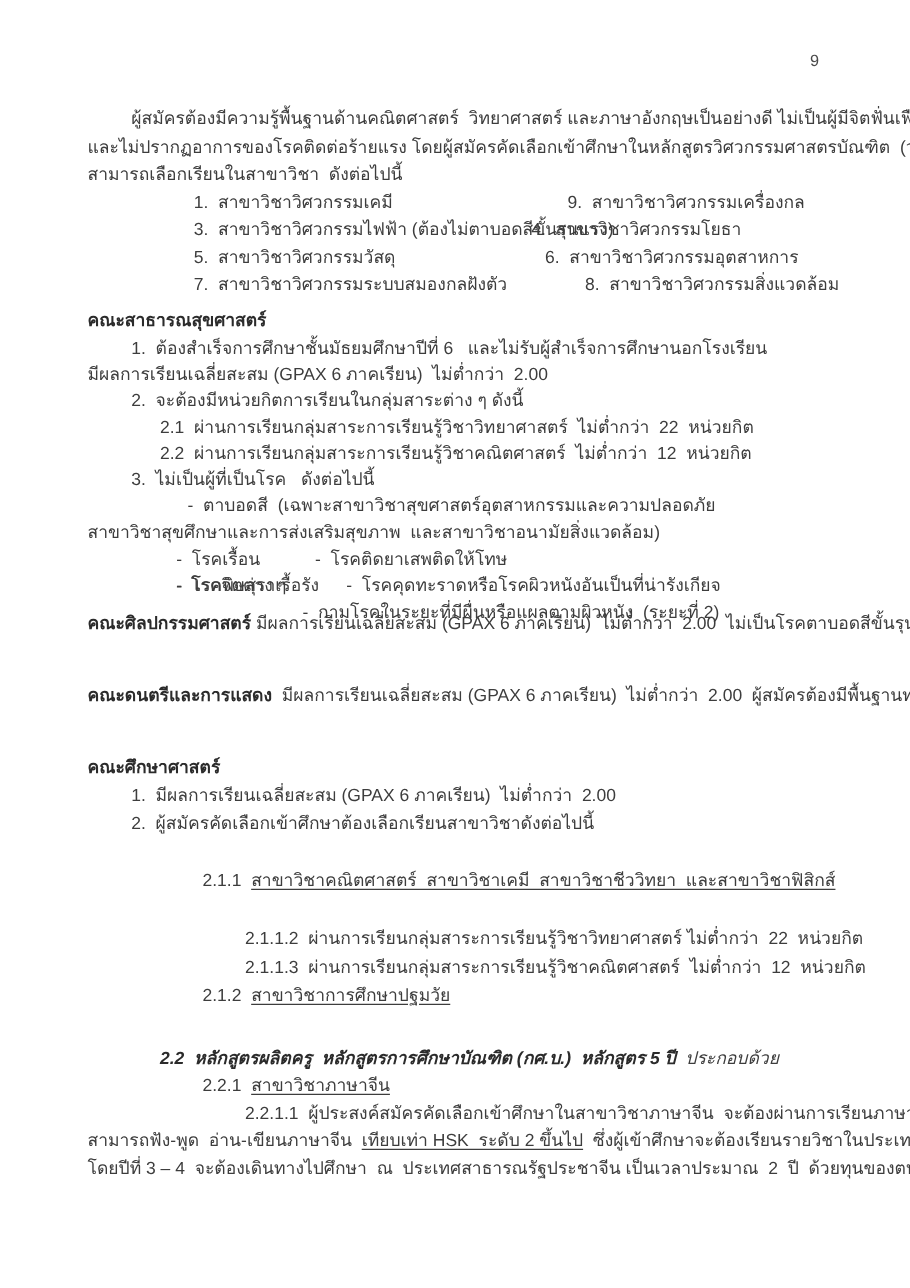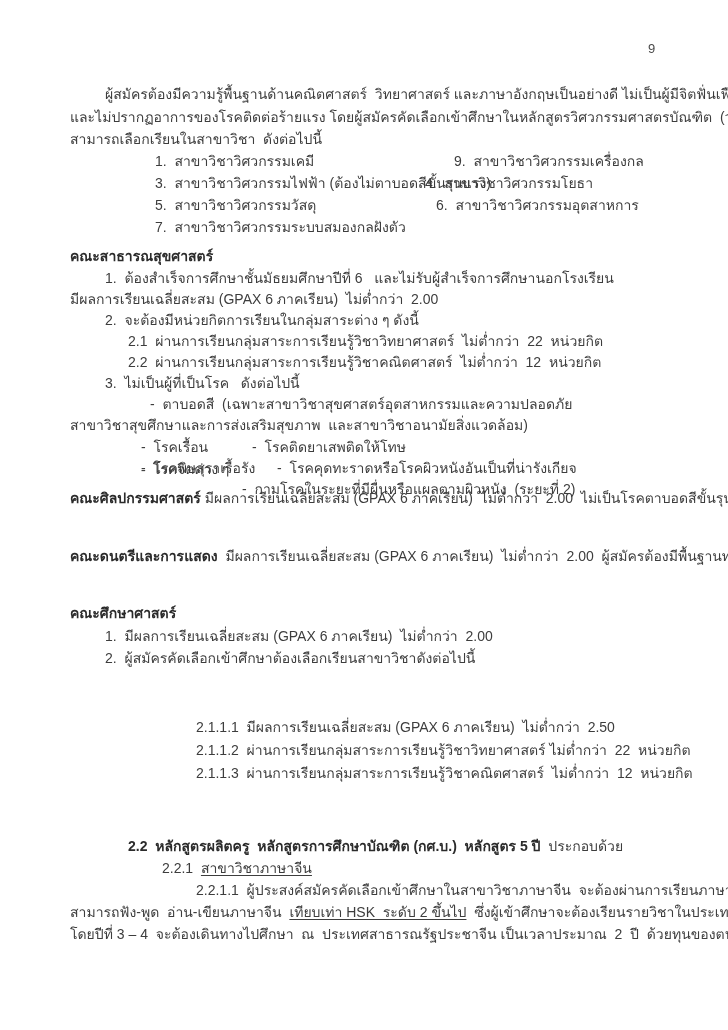--- a/index.html
+++ b/index.html
@@ -33,20 +33,21 @@
   <div class="ln" style="top:108px;left:70px;">และไม่ปรากฏอาการของโรคติดต่อร้ายแรง โดยผู้สมัครคัดเลือกเข้าศึกษาในหลักสูตรวิศวกรรมศาสตรบัณฑิต  (วศ.บ.)</div>
   <div class="ln" style="top:130px;left:70px;">สามารถเลือกเรียนในสาขาวิชา  ดังต่อไปนี้</div>
 
   <div class="ln" style="top:152px;left:155px;">1.  สาขาวิชาวิศวกรรมเคมี</div>
   <div class="ln" style="top:152px;left:454px;">9.  สาขาวิชาวิศวกรรมเครื่องกล</div>
   <div class="ln" style="top:174px;left:155px;">3.  สาขาวิชาวิศวกรรมไฟฟ้า (ต้องไม่ตาบอดสีขั้นรุนแรง)</div>
   <div class="ln" style="top:174px;left:425px;">4.  สาขาวิชาวิศวกรรมโยธา</div>
   <div class="ln" style="top:196px;left:155px;">5.  สาขาวิชาวิศวกรรมวัสดุ</div>
   <div class="ln" style="top:196px;left:436px;">6.  สาขาวิชาวิศวกรรมอุตสาหการ</div>
   <div class="ln" style="top:218px;left:155px;">7.  สาขาวิชาวิศวกรรมระบบสมองกลฝังตัว</div>
+  <div class="ln" style="top:218px;left:468px;">8.  สาขาวิชาวิศวกรรมสิ่งแวดล้อม</div>
 
   <div class="ln b" style="top:247px;left:70px;">คณะสาธารณสุขศาสตร์</div>
   <div class="ln" style="top:269px;left:105px;">1.  ต้องสำเร็จการศึกษาชั้นมัธยมศึกษาปีที่ 6   และไม่รับผู้สำเร็จการศึกษานอกโรงเรียน</div>
   <div class="ln" style="top:290px;left:70px;">มีผลการเรียนเฉลี่ยสะสม (GPAX 6 ภาคเรียน)  ไม่ต่ำกว่า  2.00</div>
   <div class="ln" style="top:311px;left:105px;">2.  จะต้องมีหน่วยกิตการเรียนในกลุ่มสาระต่าง ๆ ดังนี้</div>
   <div class="ln" style="top:332px;left:128px;">2.1  ผ่านการเรียนกลุ่มสาระการเรียนรู้วิชาวิทยาศาสตร์  ไม่ต่ำกว่า  22  หน่วยกิต</div>
   <div class="ln" style="top:353px;left:128px;">2.2  ผ่านการเรียนกลุ่มสาระการเรียนรู้วิชาคณิตศาสตร์  ไม่ต่ำกว่า  12  หน่วยกิต</div>
   <div class="ln" style="top:374px;left:105px;">3.  ไม่เป็นผู้ที่เป็นโรค   ดังต่อไปนี้</div>
   <div class="ln" style="top:416px;left:70px;">สาขาวิชาสุขศึกษาและการส่งเสริมสุขภาพ  และสาขาวิชาอนามัยสิ่งแวดล้อม)</div>
   <div class="ln" style="top:395px;left:150px;">-  ตาบอดสี  (เฉพาะสาขาวิชาสุขศาสตร์อุตสาหกรรมและความปลอดภัย</div>
@@ -57,23 +58,24 @@
   <div class="ln" style="top:460px;left:141px;font-family:Liberation Serif, serif;">-  โรคจิตต่าง ๆ</div>
   <div class="ln" style="top:480px;left:242px;">-  กามโรคในระยะที่มีผื่นหรือแผลตามผิวหนัง  (ระยะที่ 2)</div>
 
   <div class="ln" style="top:489px;left:70px;top:489px;"><span class="b">คณะศิลปกรรมศาสตร์</span><span> มีผลการเรียนเฉลี่ยสะสม (GPAX 6 ภาคเรียน)  ไม่ต่ำกว่า  2.00  ไม่เป็นโรคตาบอดสีขั้นรุนแรง</span></div>
 
   <div class="ln" style="top:547px;left:70px;"><span class="b">คณะดนตรีและการแสดง</span><span>  มีผลการเรียนเฉลี่ยสะสม (GPAX 6 ภาคเรียน)  ไม่ต่ำกว่า  2.00  ผู้สมัครต้องมีพื้นฐานทางด้านดนตรี</span></div>
 
   <div class="ln b" style="top:604px;left:70px;">คณะศึกษาศาสตร์</div>
   <div class="ln" style="top:627px;left:105px;">1.  มีผลการเรียนเฉลี่ยสะสม (GPAX 6 ภาคเรียน)  ไม่ต่ำกว่า  2.00</div>
   <div class="ln" style="top:649px;left:105px;">2.  ผู้สมัครคัดเลือกเข้าศึกษาต้องเลือกเรียนสาขาวิชาดังต่อไปนี้</div>
-  <div class="ln" style="top:718px;left:196px;">2.1.1.1  มีผลการเรียนเฉลี่ยสะสม (GPAX 6 ภาคเรียน)  ไม่ต่ำกว่า  2.50</div>
+  <div class="ln" style="top:695px;left:162px;"><span>2.1.1  </span><span class="u">สาขาวิชาคณิตศาสตร์  สาขาวิชาเคมี  สาขาวิชาชีววิทยา  และสาขาวิชาฟิสิกส์</span></div>
   <div class="ln" style="top:741px;left:196px;">2.1.1.2  ผ่านการเรียนกลุ่มสาระการเรียนรู้วิชาวิทยาศาสตร์ ไม่ต่ำกว่า  22  หน่วยกิต</div>
   <div class="ln" style="top:764px;left:196px;">2.1.1.3  ผ่านการเรียนกลุ่มสาระการเรียนรู้วิชาคณิตศาสตร์  ไม่ต่ำกว่า  12  หน่วยกิต</div>
+  <div class="ln" style="top:787px;left:162px;"><span>2.1.2  </span><span class="u">สาขาวิชาการศึกษาปฐมวัย</span></div>
 
-  <div class="ln" style="top:837px;left:128px;"><span class="b">2.2  หลักสูตรผลิตครู  หลักสูตรการศึกษาบัณฑิต (กศ.บ.)  หลักสูตร 5 ปี</span><span>  ประกอบด้วย</span></div>
+  <div class="ln" style="top:837px;left:128px;font-style:italic;"><span class="b">2.2  หลักสูตรผลิตครู  หลักสูตรการศึกษาบัณฑิต (กศ.บ.)  หลักสูตร 5 ปี</span><span>  ประกอบด้วย</span></div>
   <div class="ln" style="top:859px;left:162px;"><span>2.2.1  </span><span class="u">สาขาวิชาภาษาจีน</span></div>
   <div class="ln" style="top:881px;left:196px;">2.2.1.1  ผู้ประสงค์สมัครคัดเลือกเข้าศึกษาในสาขาวิชาภาษาจีน  จะต้องผ่านการเรียนภาษาจีน  มีความรู้</div>
   <div class="ln" style="top:903px;left:70px;"><span>สามารถฟัง-พูด  อ่าน-เขียนภาษาจีน  </span><span class="u">เทียบเท่า HSK  ระดับ 2 ขึ้นไป</span><span>  ซึ่งผู้เข้าศึกษาจะต้องเรียนรายวิชาในประเทศไทย  ในปีที่ 1 - 2</span></div>
   <div class="ln" style="top:925px;left:70px;">โดยปีที่ 3 – 4  จะต้องเดินทางไปศึกษา  ณ  ประเทศสาธารณรัฐประชาจีน เป็นเวลาประมาณ  2  ปี  ด้วยทุนของตนเอง  และ</div>
 
 </div>
 
 </body></html>

